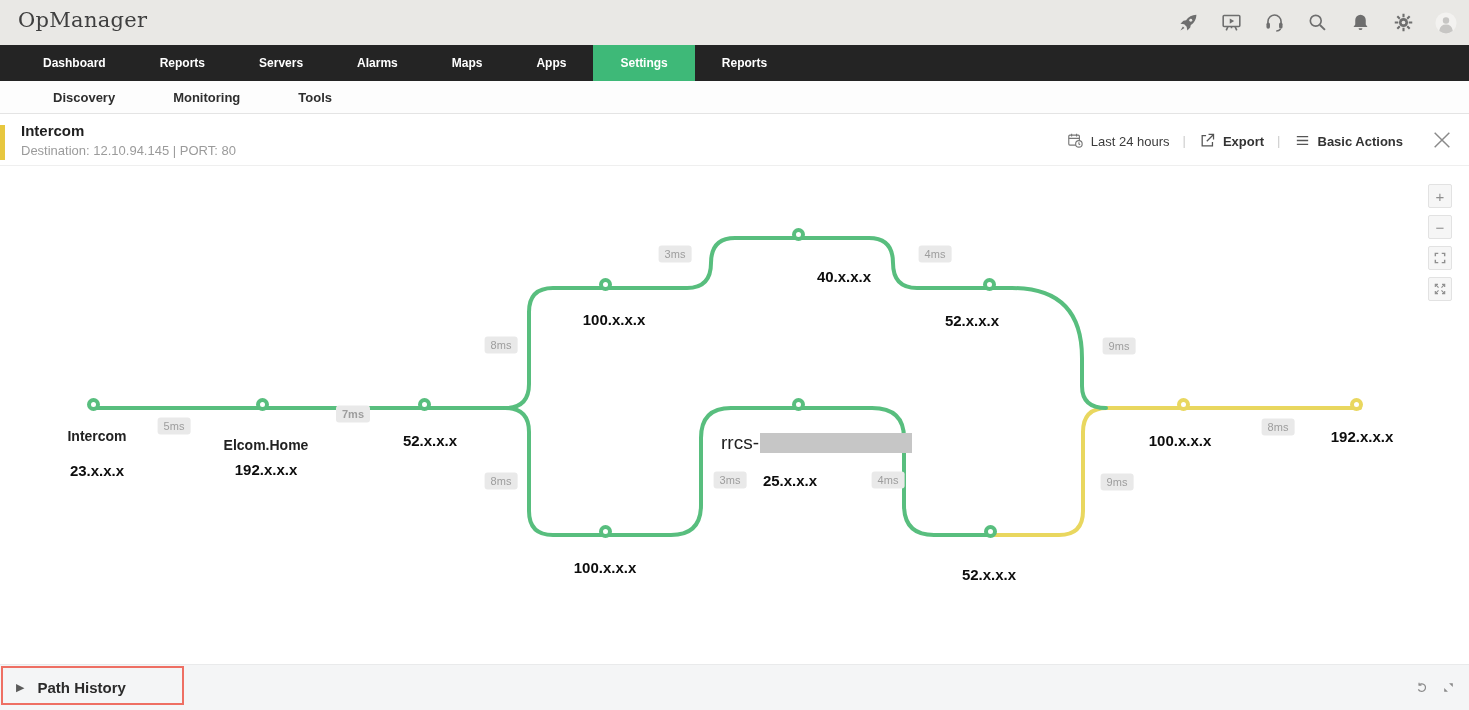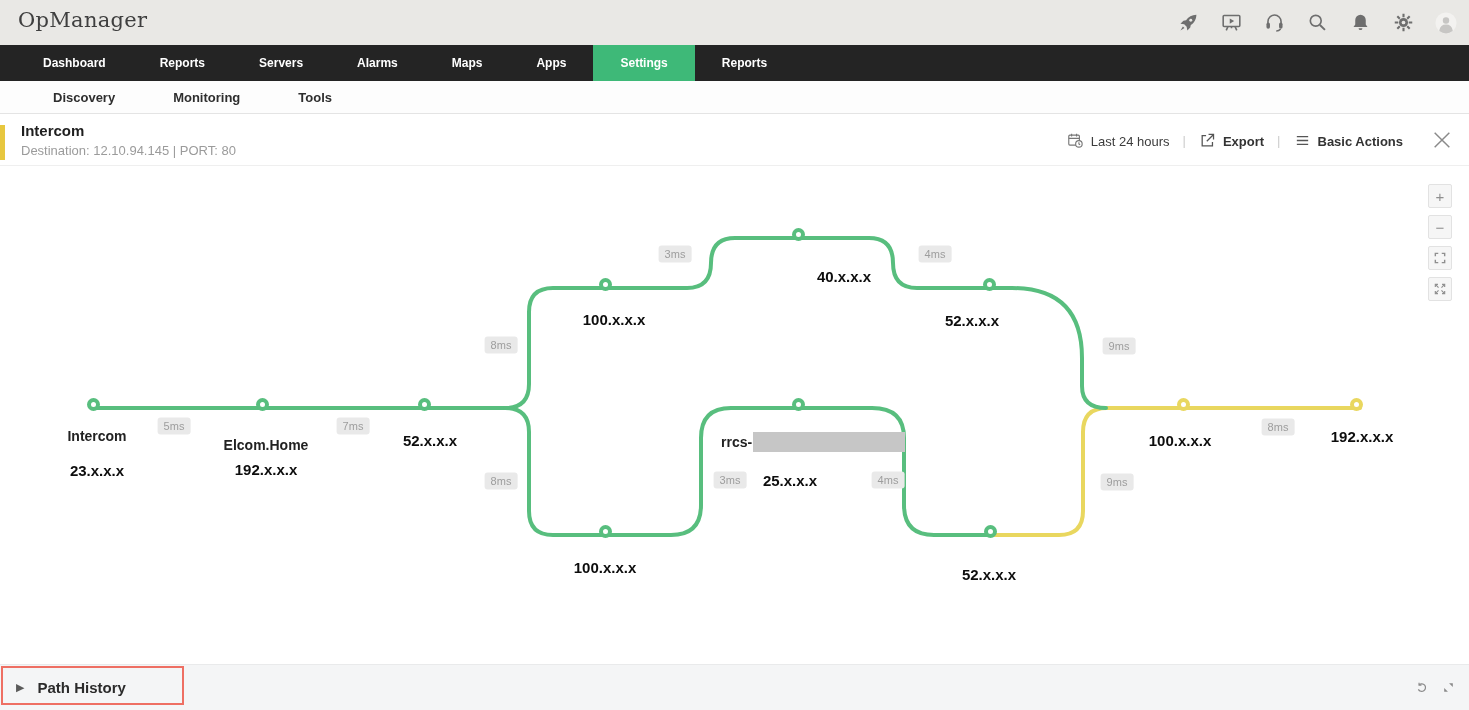--- a/index.html
+++ b/index.html
@@ -51,21 +51,21 @@
           border:4px solid #58be7e; cursor:pointer; }
   .node.yellow { border-color:#e9d75f; }
   .pm-label { position:absolute; transform:translateX(-50%); white-space:nowrap;
               color:#111; text-align:center; }
   .pm-label.host { font-size:14px; font-weight:700; color:#222; }
   .pm-label.ip { font-size:15px; font-weight:700; color:#0d0d0d; }
   .badge { position:absolute; transform:translate(-50%,-50%); background:#e9e9e9;
            color:#9d9d9d; font-size:11px; padding:3px 6px; border-radius:3px;
            line-height:1; white-space:nowrap; }
   .redacted-node { position:absolute; display:flex; align-items:center; }
-  .redacted-node .prefix { font-size:14px; font-weight:700; color:#222; }
+  .redacted-node .prefix { font-size:19px; font-weight:400; color:#222; }
   .redaction-box { display:inline-block; background:#c6c6c6; margin-left:1px; }
 
   
   .zoom-controls { position:absolute; right:17px; top:17px; display:flex;
                    flex-direction:column; gap:7px; }
   .zc-btn { width:24px; height:24px; background:#f6f6f6; border:1px solid #e2e2e2;
             border-radius:2px; display:flex; align-items:center; justify-content:center;
             color:#8f8f8f; font-size:15px; cursor:pointer; }
   .zc-btn svg { width:14px; height:14px; }
 
@@ -244,21 +244,21 @@
     <div class="pm-label ip" style="left: 605px; top: 392px;">100.x.x.x</div>
     <div class="pm-label ip" style="left: 790px; top: 305px;">25.x.x.x</div>
     <div class="pm-label ip" style="left: 989px; top: 399px;">52.x.x.x</div>
     <div class="pm-label ip" style="left: 1180px; top: 265px;">100.x.x.x</div>
     <div class="pm-label ip" style="left: 1362px; top: 261px;">192.x.x.x</div>
     <div class="redacted-node" style="left: 721px; top: 265px;">
       <span class="prefix">rrcs-</span>
       <span class="redaction-box" style="width: 152px; height: 20px;"></span>
     </div>
     <div class="badge" style="left: 174px; top: 259px;">5ms</div>
-    <div class="badge" style="left: 353px; top: 259px;">7ms</div>
+    <div class="badge" style="left: 353px; top: 247px; font-weight: bold;">7ms</div>
     <div class="badge" style="left: 501px; top: 178px;">8ms</div>
     <div class="badge" style="left: 675px; top: 87px;">3ms</div>
     <div class="badge" style="left: 935px; top: 87px;">4ms</div>
     <div class="badge" style="left: 1119px; top: 179px;">9ms</div>
     <div class="badge" style="left: 501px; top: 314px;">8ms</div>
     <div class="badge" style="left: 730px; top: 313px;">3ms</div>
     <div class="badge" style="left: 888px; top: 313px;">4ms</div>
     <div class="badge" style="left: 1117px; top: 315px;">9ms</div>
     <div class="badge" style="left: 1278px; top: 260px;">8ms</div>
   </div>

